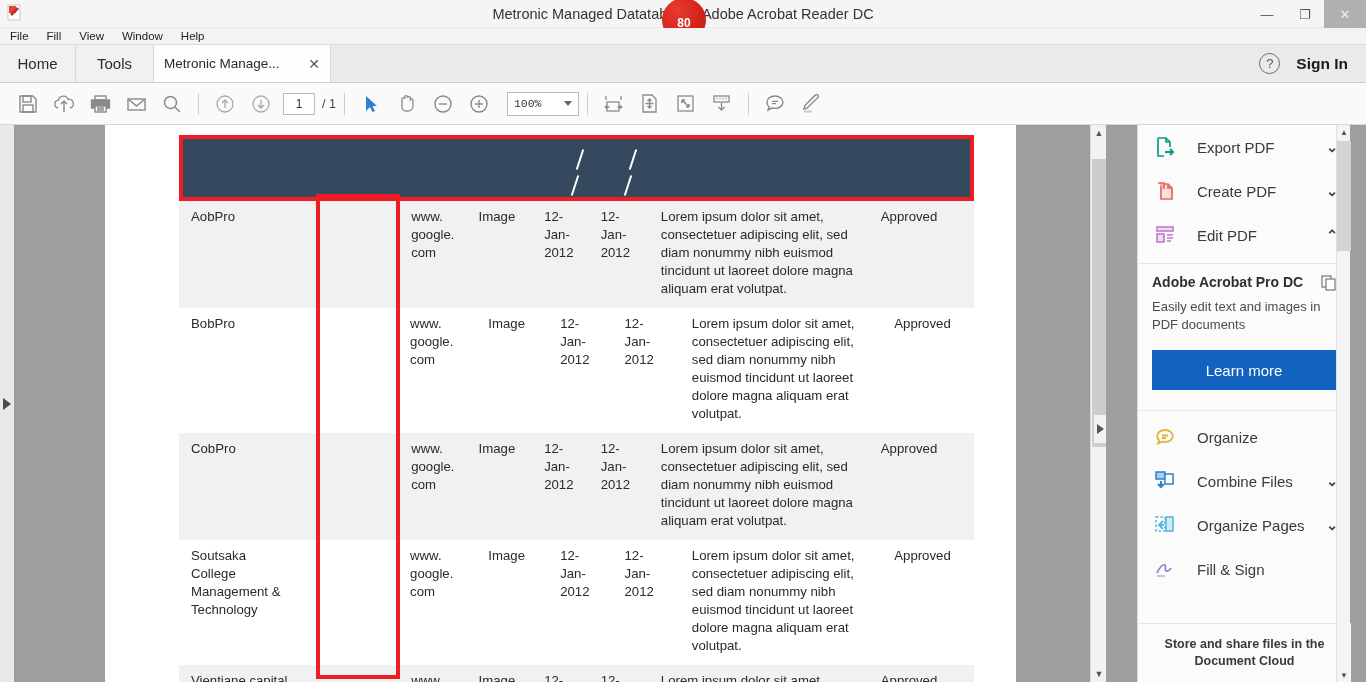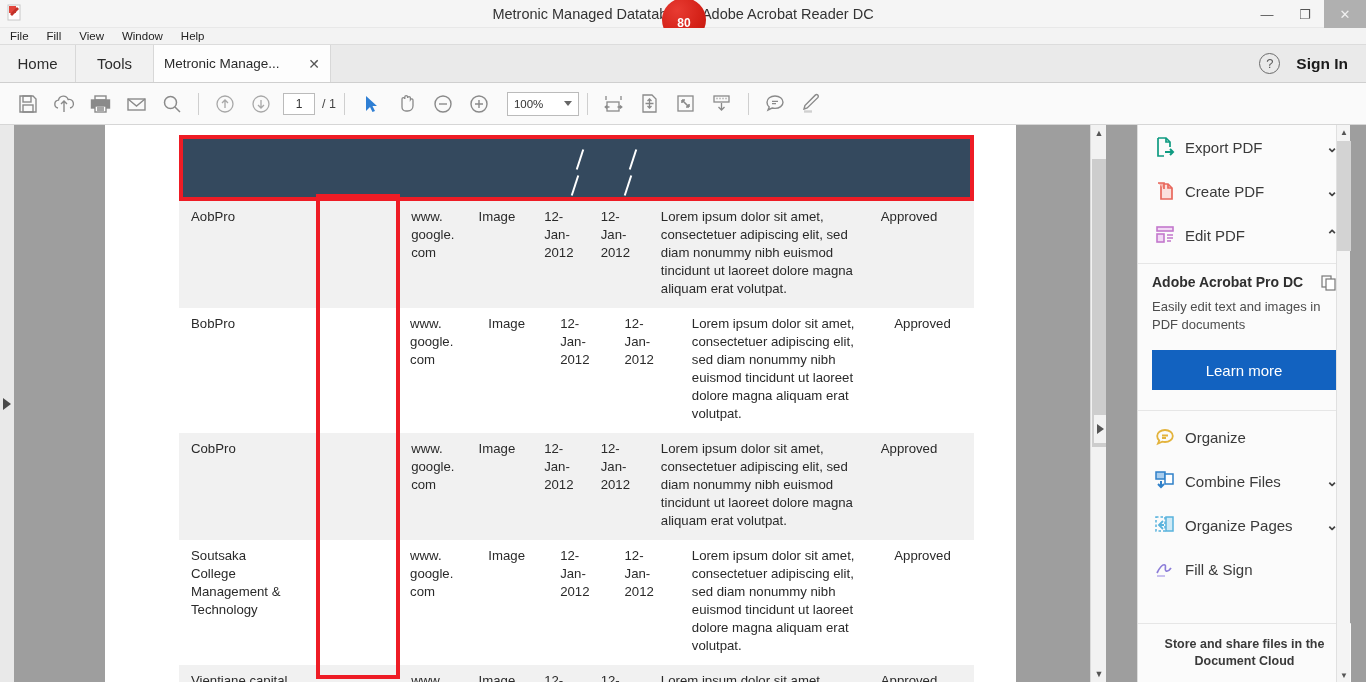--- a/index.html
+++ b/index.html
@@ -91,21 +91,21 @@
   .tb-sep { width: 1px; height: 22px; background: #cfcfcf; margin: 0 8px; }
   .page-box {
     width: 32px; height: 22px; border: 1px solid #bbb; background: #fff;
     font-size: 12px; color: #333; text-align: center; line-height: 20px;
     margin-left: 4px;
   }
   .page-total { font-size: 12.5px; color: #444; margin-left: 7px; }
   .zoom-box {
     width: 72px; height: 24px; border: 1px solid #bbb; background: #fff;
     display: flex; align-items: center; justify-content: space-between;
-    padding: 0 6px; margin-left: 10px; font-size: 11.5px; color: #333;
+    padding: 0 6px; margin-left: 10px; font-size: 11.5px; color: #333; font-family: Liberation Mono, monospace;
   }
   .caret-dn { width: 0; height: 0; border-left: 4px solid transparent; border-right: 4px solid transparent; border-top: 5px solid #666; }
 
   
   .main {
     position: absolute; top: 125px; left: 0; width: 1366px; height: 557px;
     background: #9e9e9e;
   }
   .navpane-handle {
     position: absolute; left: 0; top: 0; width: 14px; height: 557px;
@@ -174,21 +174,21 @@
     background: #f2f2f2; display: flex; align-items: center; justify-content: center;
   }
   .tri-right-sm { width: 0; height: 0; border-top: 5px solid transparent; border-bottom: 5px solid transparent; border-left: 7px solid #555; }
 
   
   .rpanel {
     position: absolute; left: 1137px; top: 125px; width: 213px; height: 557px;
     background: #fbfbfb; border-left: 1px solid #dcdcdc;
   }
   .rp-item {
-    height: 44px; display: flex; align-items: center; padding: 0 12px 0 14px; gap: 7px;
+    height: 44px; display: flex; align-items: center; padding: 0 12px 0 14px; gap: 19px;
   }
   .rp-icon { width: 26px; height: 26px; display: flex; align-items: center; justify-content: center; }
   .rp-label { font-size: 15px; color: #3a3a3a; flex: 1; white-space: nowrap; }
   .chev { font-size: 14px; color: #444; font-weight: bold; }
 
   .promo {
     margin: 6px 0 0 0; padding: 10px 14px 16px 14px; background: #fbfbfb;
     border-top: 1px solid #e6e6e6;
     position: relative;
   }

